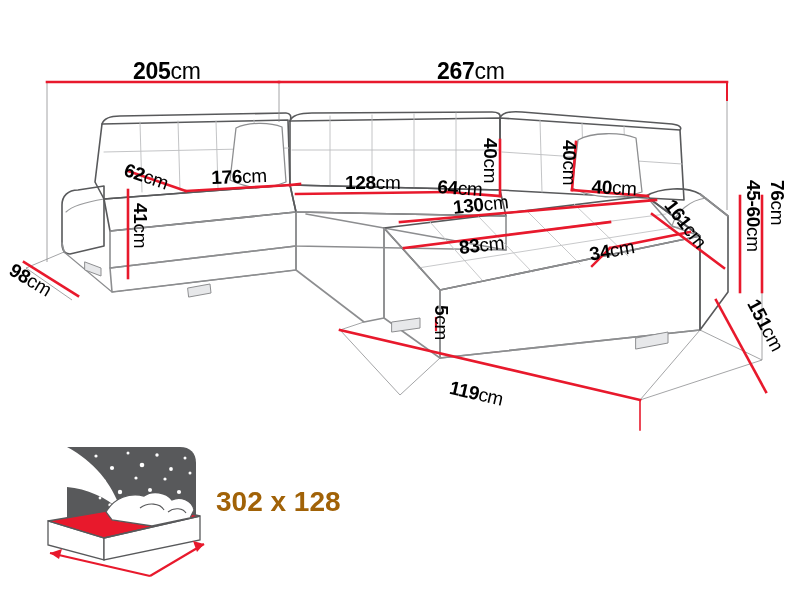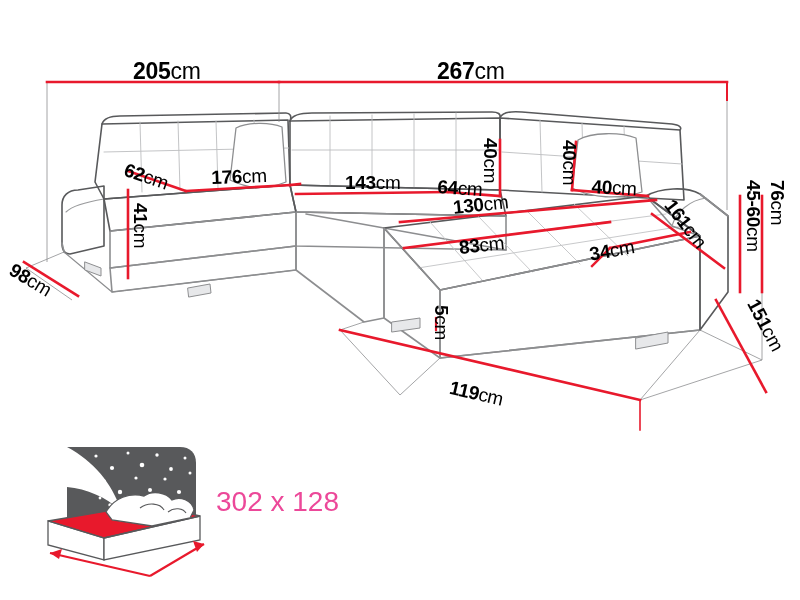--- a/index.html
+++ b/index.html
@@ -34,22 +34,22 @@
     white-space: nowrap;
     line-height: 1;
     letter-spacing: -0.3px;
   }
   .dim-label .u {
     font-weight: normal;
   }
   .bed-label {
     position: absolute;
     font-family: "Liberation Sans", sans-serif;
-    font-weight: normal;
-    color: #ec4899;
+    font-weight: bold;
+    color: #a16207;
     white-space: nowrap;
     line-height: 1;
   }
 </style>
 </head>
 <body>
 
 <div id="stage">
 
   <svg id="drawing" viewBox="0 0 800 600" xmlns="http://www.w3.org/2000/svg">
@@ -260,21 +260,21 @@
 
   <div class="dim-label" style="left:131px; top:203px; font-size:19px; writing-mode:vertical-rl; text-orientation:mixed;">
     <span>41</span><span class="u">cm</span>
   </div>
 
   <div class="dim-label" style="left:16px; top:260px; font-size:19px; transform:rotate(31deg); transform-origin:left top;">
     <span>98</span><span class="u">cm</span>
   </div>
 
   <div class="dim-label" style="left:345px; top:173px; font-size:19px;">
-    <span>143</span><span class="u">cm</span>
+    <span>128</span><span class="u">cm</span>
   </div>
 
   <div class="dim-label" style="left:438px; top:177px; font-size:19px; transform:rotate(4deg); transform-origin:left top;">
     <span>64</span><span class="u">cm</span>
   </div>
 
   <div class="dim-label" style="left:481px; top:138px; font-size:19px; writing-mode:vertical-rl; text-orientation:mixed;">
     <span>40</span><span class="u">cm</span>
   </div>
 

